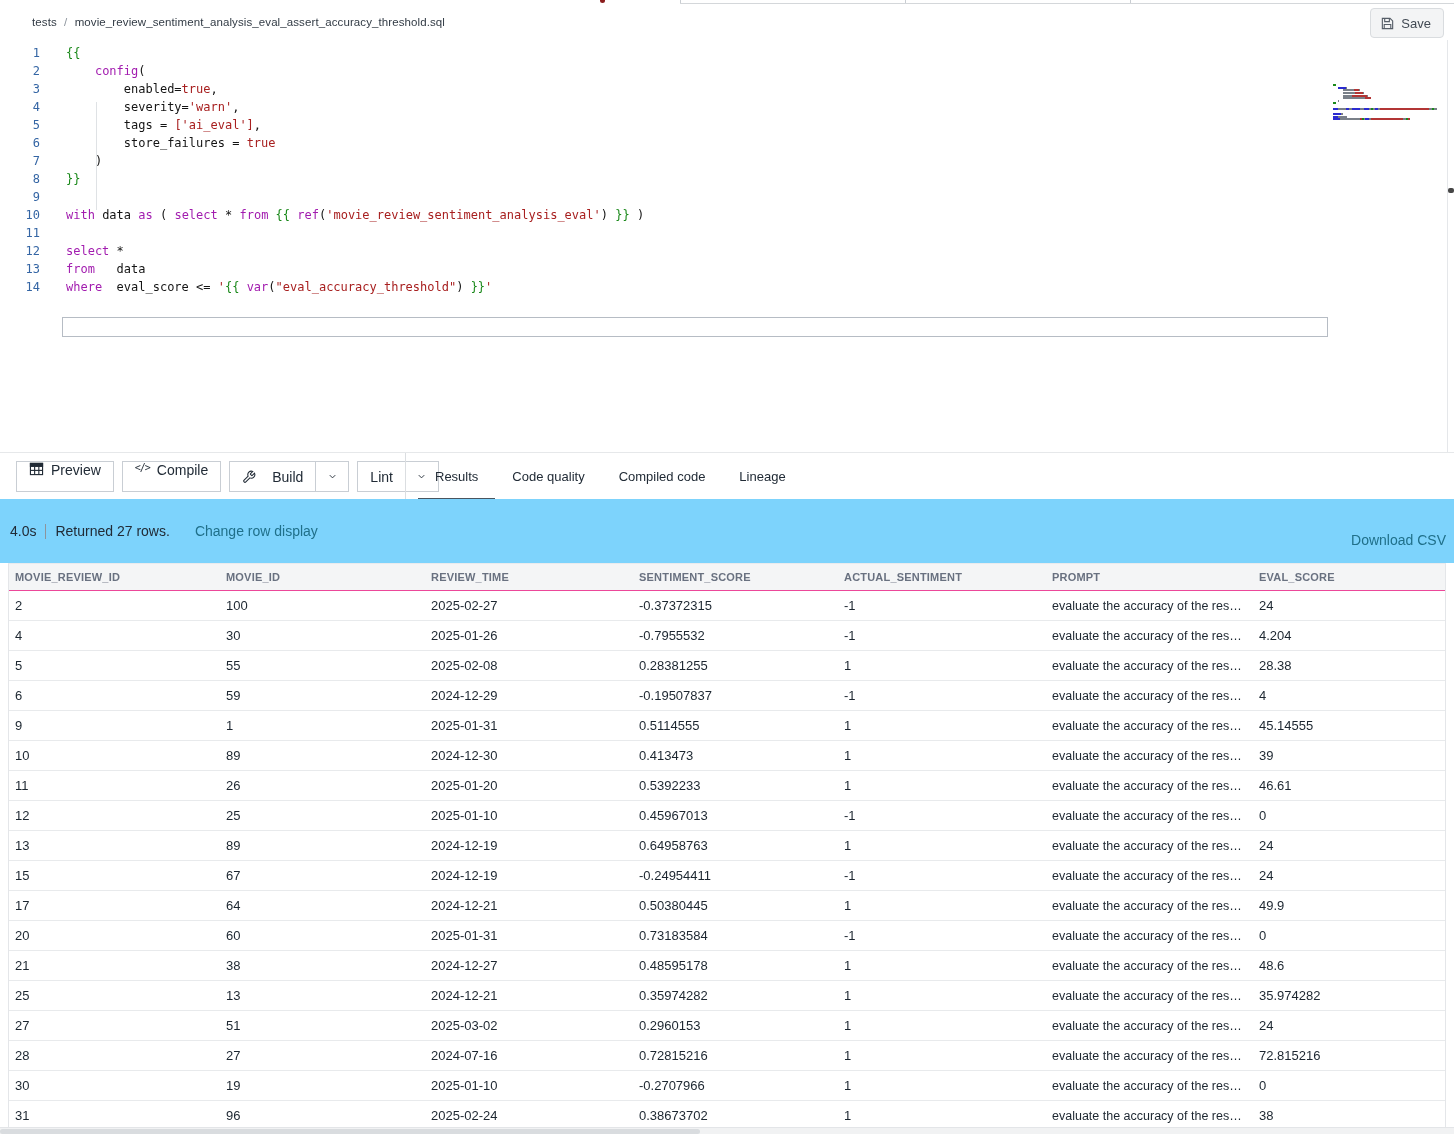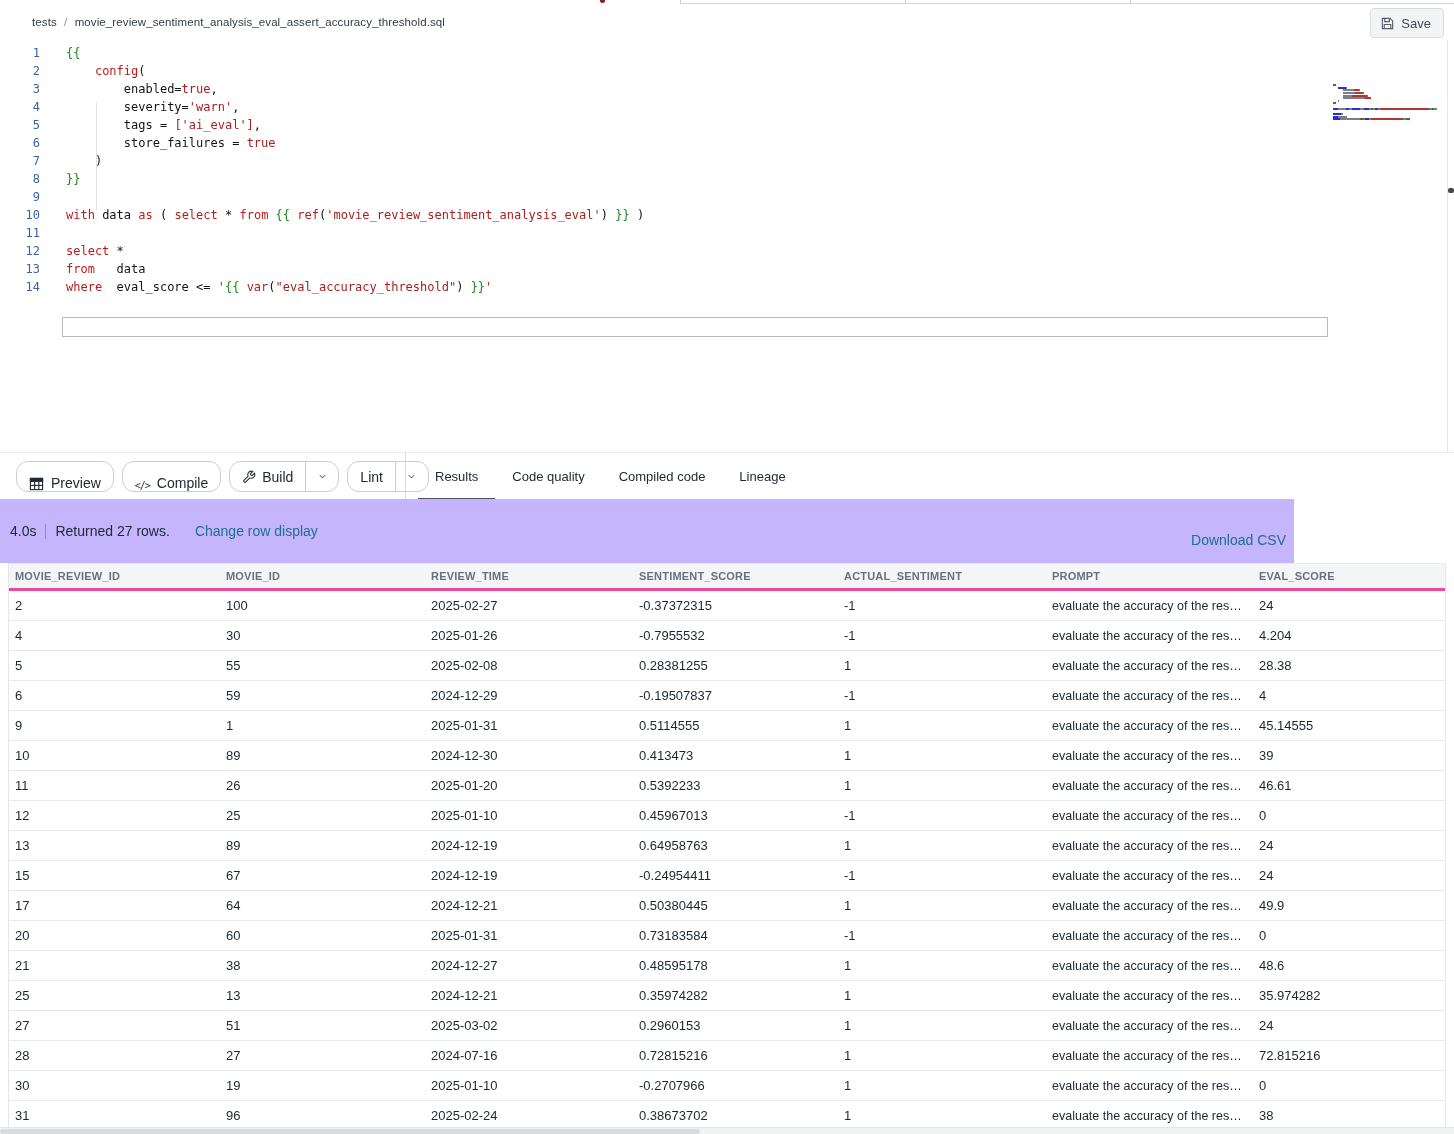--- a/index.html
+++ b/index.html
@@ -22,21 +22,21 @@
             display:flex;align-items:center;gap:6px;font-size:13px;color:#424a54;cursor:pointer;}
 
   
   .editor{position:absolute;left:0;top:40px;width:1454px;height:412px;background:#fff;
           font-family:"DejaVu Sans Mono","Liberation Mono",monospace;font-size:12px;line-height:18px;}
   .code-lines{position:absolute;left:0;top:4px;white-space:pre;}
   .cl{height:18px;}
   .ln{display:inline-block;width:40px;text-align:right;color:#3465a4;user-select:none;}
   .ct{margin-left:26px;}
   .tk-txt{color:#141414;}
-  .tk-kw{color:#b91c1c;}
+  .tk-kw{color:#a21caf;}
   .tk-str{color:#a82020;}
   .tk-tag{color:#178717;}
   .indent-guide{position:absolute;left:96px;top:62px;width:1px;height:108px;background:#dfe2e5;}
   .active-line-box{position:absolute;left:62px;top:277px;width:1264px;height:18px;
                    border:1px solid #b6bcc4;pointer-events:none;}
   
   .minimap{position:absolute;left:1333px;top:44px;width:112px;}
   .mml{height:2px;margin-bottom:0.65px;display:flex;}
   .mml span{display:inline-block;height:2px;}
   .mm-txt{background:#7a8089;}
@@ -45,48 +45,48 @@
   .mm-tag{background:#1a8a1a;}
   .editor-edge{position:absolute;left:1447px;top:0;width:1px;height:412px;background:#e5e7ea;}
   .vscroll-thumb{position:absolute;left:1448px;top:148px;width:6px;height:5px;background:#474747;border-radius:2px;}
 
   
   .toolbar{position:absolute;left:0;top:452px;width:1454px;height:47px;background:#fff;
            border-top:1px solid #e6e8ea;}
   .toolbar .bborder{position:absolute;left:0;top:46px;width:406px;height:1px;background:#dbdee1;}
   .toolbar .vdiv{position:absolute;left:405px;top:0;width:1px;height:47px;background:#dbdee1;}
   .btn-row{position:absolute;left:16px;top:8px;display:flex;gap:8px;}
-  .btn,.btn-group{height:31px;border:1px solid #c9ced4;border-radius:12px;background:#fff;
-       display:flex;align-items:flex-end;font-size:14px;color:#212b36;box-sizing:border-box;}
+  .btn,.btn-group{height:31px;border:1px solid #c9ced4;border-radius:0;background:#fff;
+       display:flex;align-items:flex-start;font-size:14px;color:#212b36;box-sizing:border-box;}
   .btn{padding:0 12px;gap:7px;cursor:pointer;}
   .btn-group{padding:0;}
-  .btn-group .main{display:flex;align-items:center;gap:6px;padding:0 12px;height:100%;cursor:pointer;}
+  .btn-group .main{display:flex;align-items:center;gap:16px;padding:0 12px;height:100%;cursor:pointer;}
   .btn-group .chev{display:flex;align-items:center;justify-content:center;width:32px;height:100%;
        border-left:1px solid #c9ced4;cursor:pointer;}
   .glyph-code{font-family:"DejaVu Sans Mono",monospace;font-size:10px;color:#2a333d;letter-spacing:-1px;}
   .tabs{position:absolute;left:418px;top:0;height:47px;display:flex;}
   .tab{position:relative;height:100%;display:flex;align-items:center;padding:0 17px;
        font-size:13px;color:#212b36;cursor:pointer;}
   .tab.active::after{content:"";position:absolute;left:0;right:0;bottom:-1px;height:3px;background:#4a555f;}
 
   
-  .statusrow{position:absolute;left:0;top:499px;width:1294px;height:64px;background:#c4b5fd;
+  .statusrow{position:absolute;left:0;top:499px;width:1454px;height:64px;background:#7dd3fc;
              display:flex;align-items:center;font-size:14px;color:#212b36;}
   .statusrow .left{margin-left:10px;display:flex;align-items:center;}
   .status-pipe{width:1px;height:15px;background:#8d949c;margin:0 9px;}
   .link{color:#20708a;cursor:pointer;}
   .change-link{margin-left:25px;}
   .download-link{position:absolute;right:8px;margin-top:18px;}
 
   
   .rtable{position:absolute;left:8px;top:563px;width:1438px;height:564px;overflow:hidden;
           border-left:1px solid #e4e6e9;border-right:1px solid #e4e6e9;border-top:1px solid #e9ebee;
           box-sizing:border-box;}
   .tgrid{display:grid;grid-template-columns:211px 205px 208px 205px 208px 207px auto;padding-left:6px;}
-  .thead{height:27px;background:#f4f5f6;border-bottom:3px solid #ec4899;box-sizing:border-box;align-items:center;}
+  .thead{height:27px;background:#f4f5f6;border-bottom:1px solid #ec4899;box-sizing:border-box;align-items:center;}
   .th{font-size:11px;font-weight:bold;color:#697180;letter-spacing:.2px;}
   .trow{height:30px;border-bottom:1px solid #e8eaec;box-sizing:border-box;align-items:center;background:#fff;}
   .td{font-size:13px;color:#1c2630;white-space:nowrap;overflow:hidden;}
   .td.prompt{display:flex;gap:22px;font-size:12.5px;cursor:pointer;}
 
   
   .hscroll{position:absolute;left:0;top:1127px;width:1454px;height:7px;background:#f1f2f3;
            border-top:1px solid #e3e5e8;box-sizing:border-box;}
   .hscroll .thumb{position:absolute;left:0;top:1px;width:700px;height:5px;background:#d9dcdf;border-radius:3px;}
 </style>

